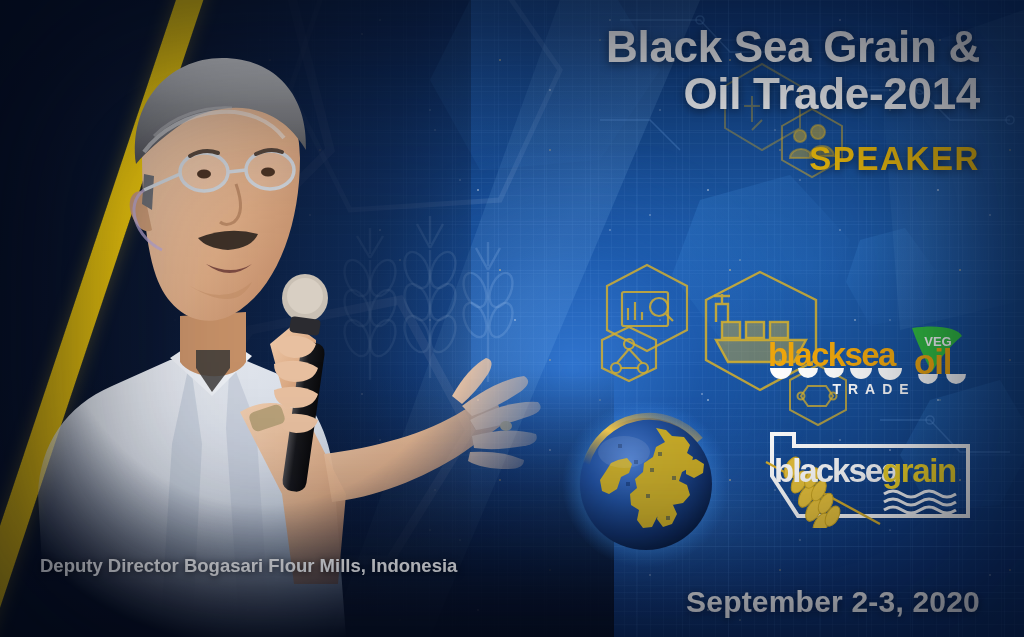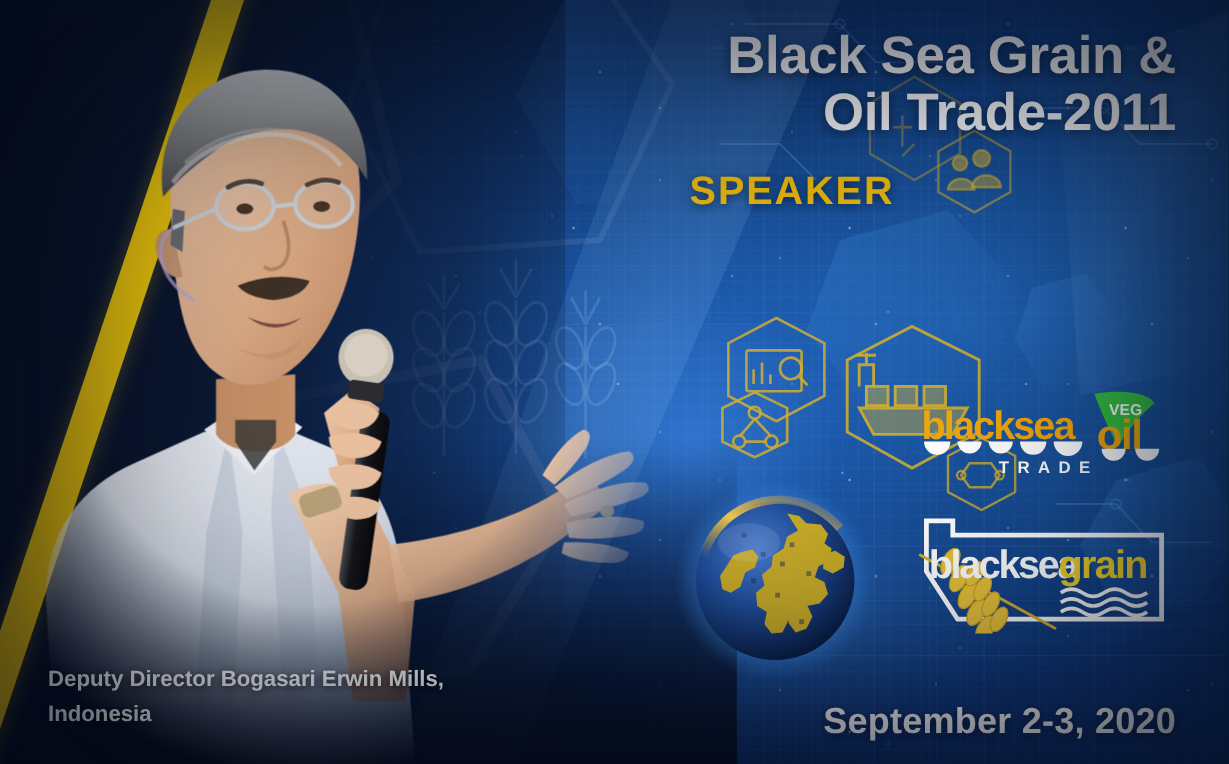--- a/index.html
+++ b/index.html
@@ -94,21 +94,21 @@
   
   .title{
     position:absolute;right:44px;top:24px;width:640px;
     text-align:right;color:#fff;font-weight:bold;
     font-size:44px;line-height:1.06;letter-spacing:-.3px;
     text-shadow:0 2px 10px rgba(0,0,0,.55);
   }
   .title .l2{display:block;}
   .speaker-word{
     position:absolute;right:44px;top:140px;width:640px;
-    text-align:center;color:#edbb0b;font-weight:bold;
+    text-align:right;color:#edbb0b;font-weight:bold;
     font-size:33px;letter-spacing:1.6px;
     text-shadow:0 2px 8px rgba(0,0,0,.5);
   }
   .date{
     position:absolute;right:44px;bottom:18px;width:640px;
     text-align:right;color:#fff;font-weight:bold;font-size:30px;
     letter-spacing:.2px;text-shadow:0 2px 9px rgba(0,0,0,.6);margin-top:42px;
   }
   .sp-name{
     position:absolute;left:40px;top:498px;color:#fff;font-weight:bold;
@@ -433,21 +433,21 @@
           <path d="M476,428 q32,-2 54,8 q0,9 -16,9 q-26,0 -40,-8 Z"></path>
           <path d="M458,372 q16,-28 34,-38 q10,2 2,16 q-12,18 -26,30 Z"></path>
         </g>
         <ellipse cx="512" cy="402" rx="6" ry="5" fill="#d9b57a"></ellipse>
       </g>
     </svg>
   </div>
 
   <div class="title">
     <span>Black Sea Grain &amp;</span>
-    <span class="l2">Oil Trade-2011</span>
+    <span class="l2">Oil Trade-2014</span>
   </div>
   <div class="speaker-word">SPEAKER</div>
 
   <div class="logo-oil">
     <svg viewBox="0 0 226 78">
 
       <g>
         <path d="M150,6 C176,2 196,6 200,14 C190,22 178,36 170,50 C162,36 154,18 150,6 Z" fill="#34c141"></path>
         <text x="176" y="24" font-family="'Liberation Sans',sans-serif" font-size="13" font-weight="bold" fill="#ffffff" text-anchor="middle">VEG</text>
       </g>
@@ -494,18 +494,18 @@
       <text x="130" y="58" font-family="'Liberation Sans',sans-serif" font-size="33" font-weight="bold" fill="#f2d425" letter-spacing="-1.4">grain</text>
 
       <g stroke="#ffffff" stroke-width="3" fill="none">
         <path d="M132,70 q9,-6 18,0 t18,0 t18,0 t18,0"></path>
         <path d="M132,78 q9,-6 18,0 t18,0 t18,0 t18,0"></path>
         <path d="M132,86 q9,-6 18,0 t18,0 t18,0 t18,0"></path>
       </g>
     </svg>
   </div>
 
-  <div class="sp-role">Deputy Director Bogasari Erwin Mills, Indonesia</div>
+  <div class="sp-role">Deputy Director Bogasari Flour Mills, Indonesia</div>
 
   <div class="date">September 2-3, 2020</div>
 
   <div class="vignette"></div>
 </div>
 
 </body></html>

